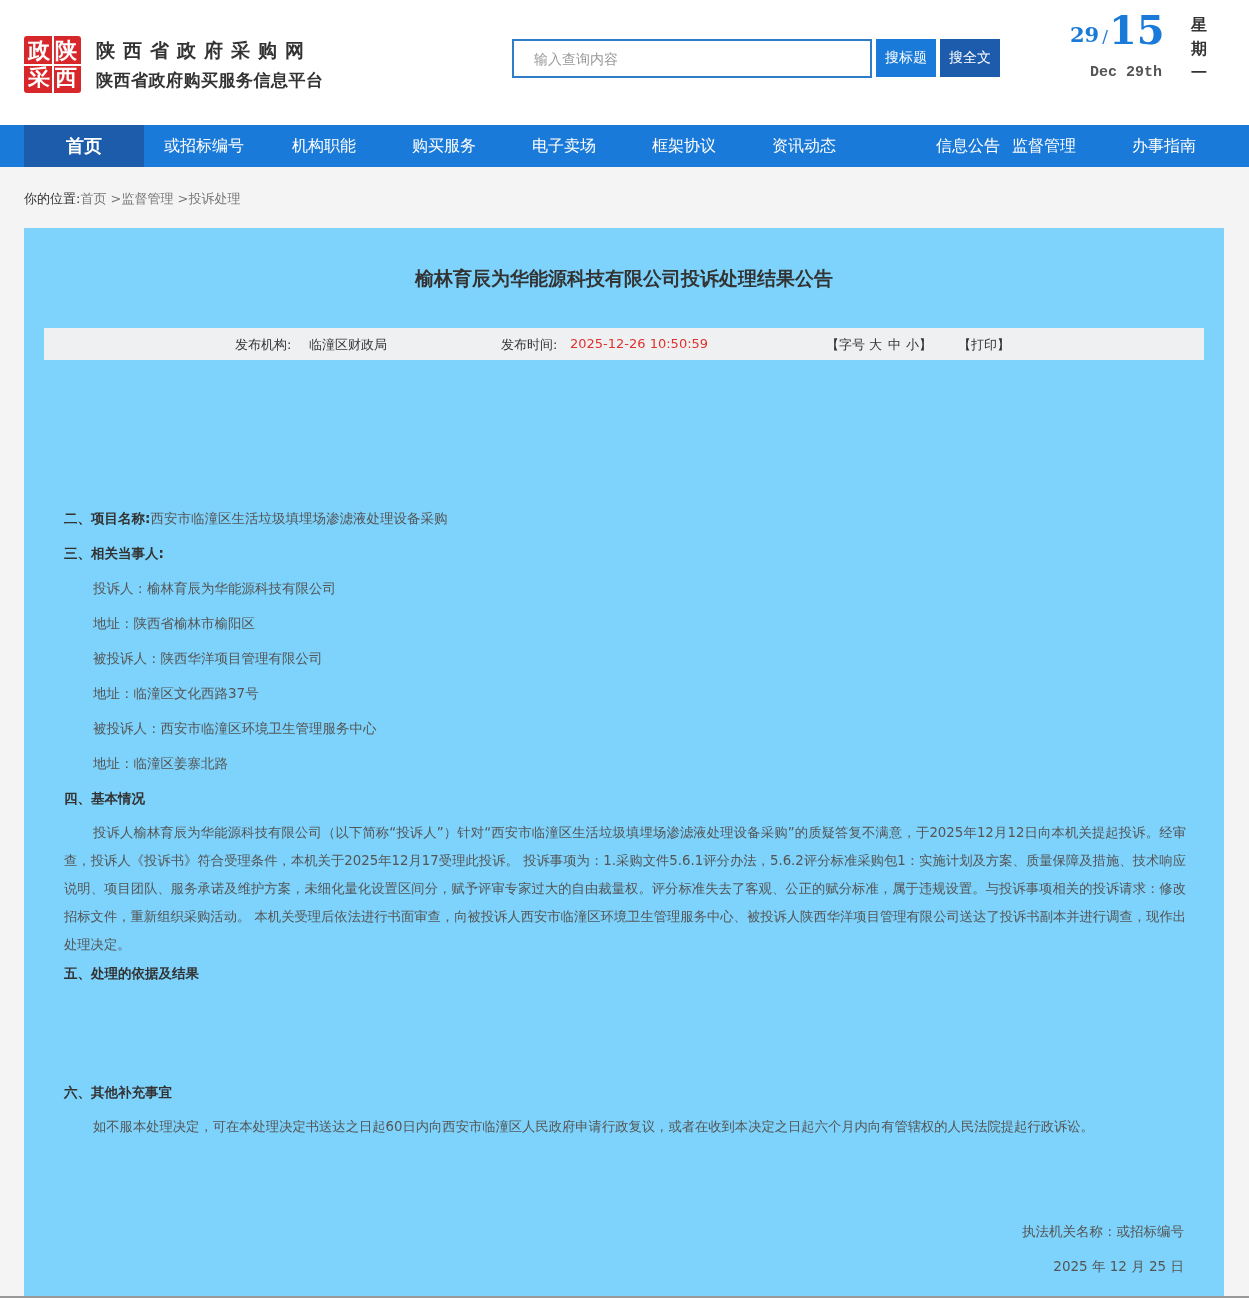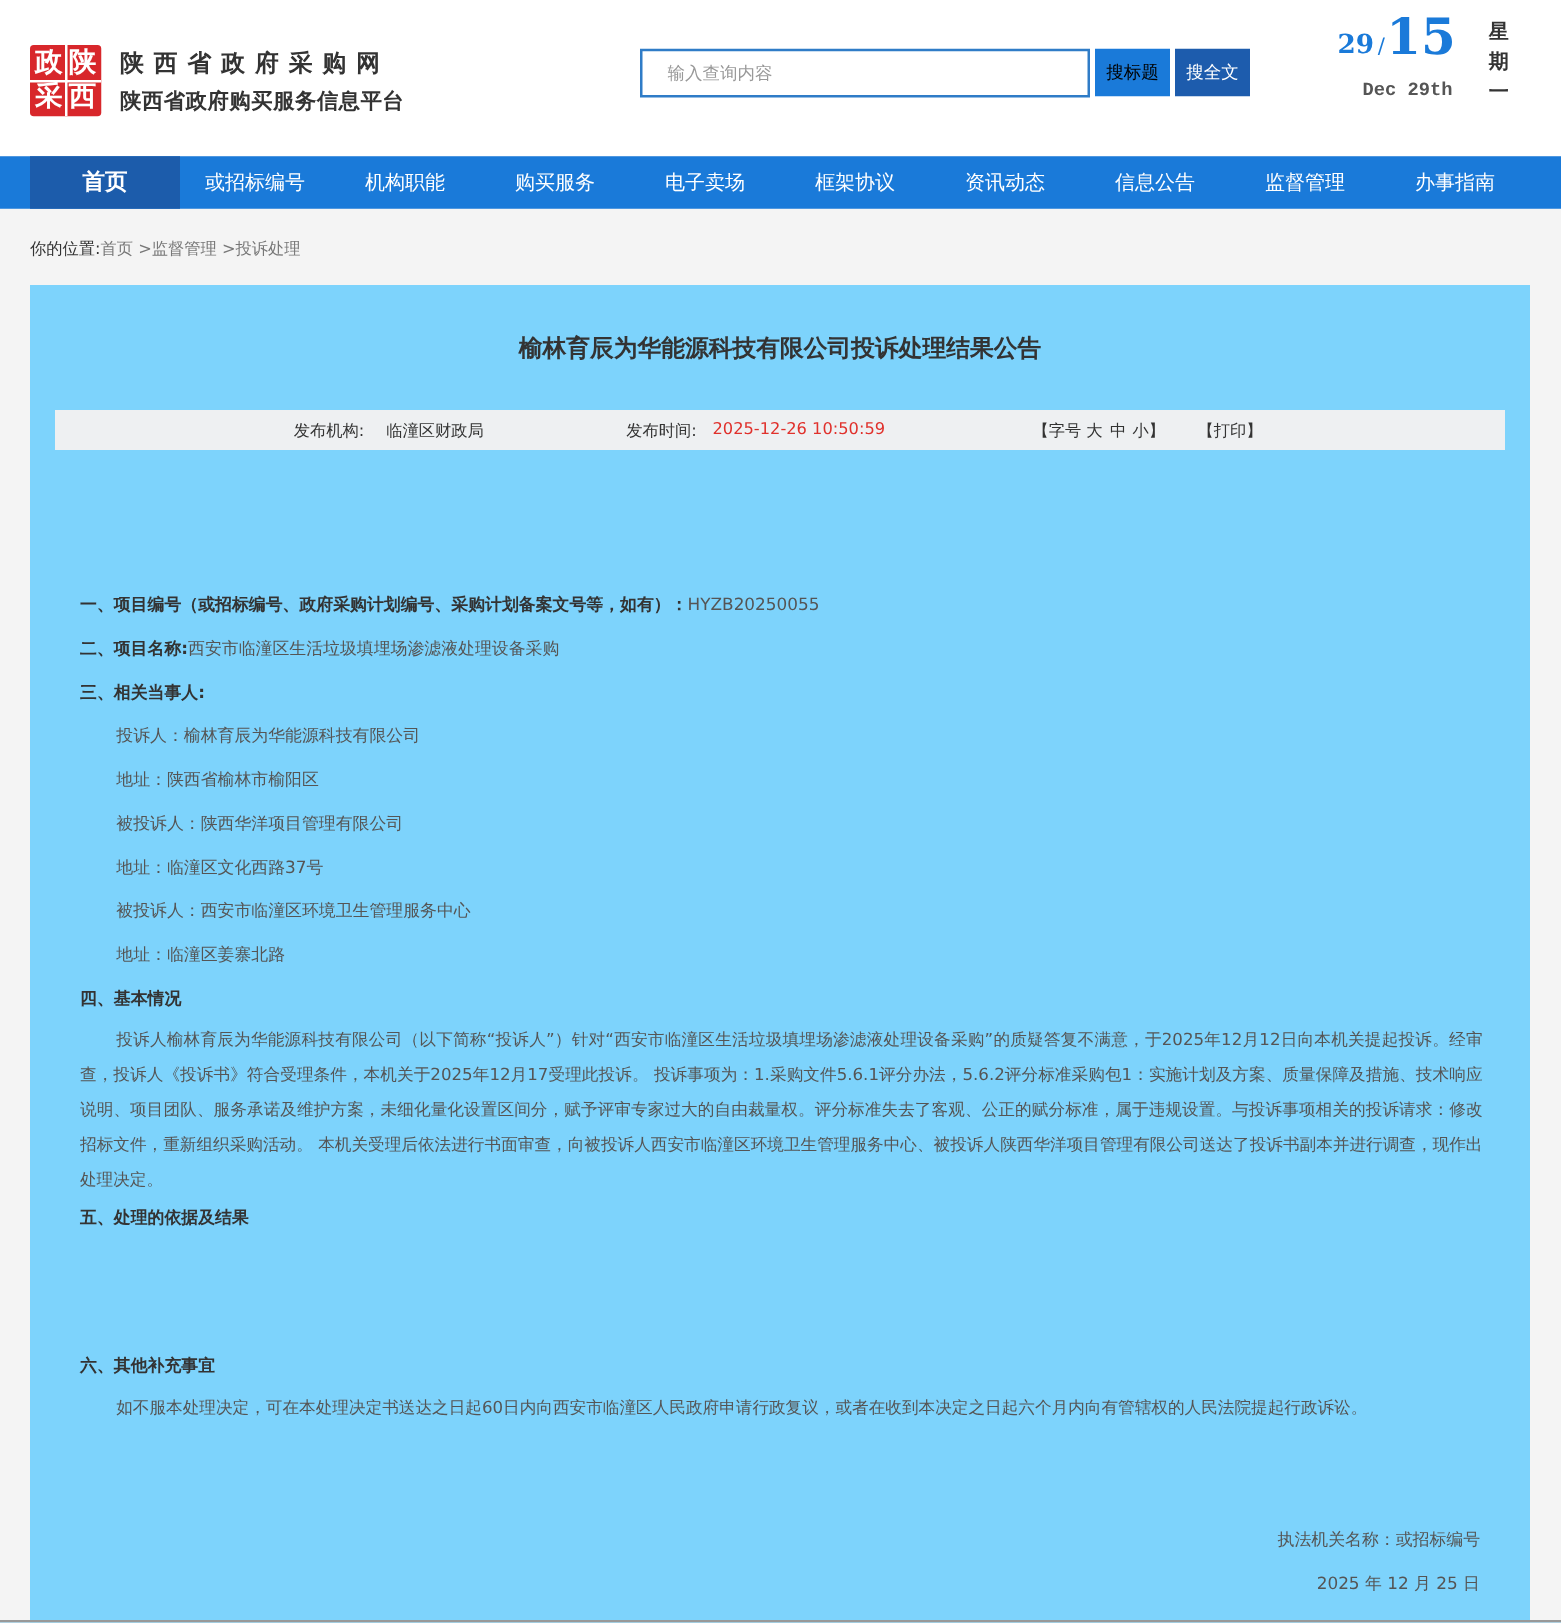--- a/index.html
+++ b/index.html
@@ -14,21 +14,21 @@
   .logo .c2 { left: 29px; top: 4px; }
   .logo .c3 { left: 2px; top: 31px; }
   .logo .c4 { left: 29px; top: 31px; }
   .logo .vline { position: absolute; left: 28px; top: 0; width: 2px; height: 57px; background: #fff; }
   .logo .hline { position: absolute; left: 0; top: 28px; width: 57px; height: 2px; background: #fff; }
   .site-title { position: absolute; left: 96px; top: 38px; font-size: 19px; font-weight: bold; color: #333; letter-spacing: 8px; white-space: nowrap; }
   .site-subtitle { position: absolute; left: 96px; top: 69px; font-size: 17px; font-weight: bold; color: #333; letter-spacing: 0.5px; white-space: nowrap; }
 
   .search-input { position: absolute; left: 512px; top: 39px; width: 360px; height: 39px; border: 2px solid #2f7cc7; background: #fff; padding-left: 20px; font-size: 14px; color: #999; font-family: "DejaVu Sans", sans-serif; outline: none; }
   .search-input::placeholder { color: #999; }
-  .btn-title { position: absolute; left: 876px; top: 39px; width: 60px; height: 38px; background: #1a7ad9; color: #000000; border: none; font-size: 14px; font-family: "DejaVu Sans", sans-serif; }
+  .btn-title { position: absolute; left: 876px; top: 39px; width: 60px; height: 38px; background: #1a7ad9; color: #ffffff; border: none; font-size: 14px; font-family: "DejaVu Sans", sans-serif; }
   .btn-full { position: absolute; left: 940px; top: 39px; width: 60px; height: 38px; background: #1d5cad; color: #fff; border: none; font-size: 14px; font-family: "DejaVu Sans", sans-serif; }
 
   .date-day { position: absolute; left: 1070px; top: 22px; font-family: "DejaVu Serif", serif; font-weight: bold; color: #1a7ad9; font-size: 21px; }
   .date-month { position: absolute; left: 1109px; top: 6px; font-family: "DejaVu Serif", serif; font-weight: bold; color: #1a7ad9; font-size: 40px; line-height: 48px; }
   .date-en { position: absolute; left: 1090px; top: 64px; font-size: 15px; font-weight: bold; color: #555; font-family: Liberation Mono, monospace; }
   .weekday { position: absolute; left: 1189px; top: 13px; width: 20px; font-size: 16px; font-weight: bold; color: #333; line-height: 24px; text-align: center; }
 
   
   .nav { position: absolute; top: 125px; left: 0; width: 1249px; height: 42px; background: #1a7ad9; }
   .nav-item { position: absolute; top: 0; height: 42px; width: 120px; line-height: 42px; text-align: center; color: #fff; font-size: 16px; cursor: pointer; }
@@ -86,21 +86,21 @@
 </div>
 
 <div class="nav">
   <div class="nav-item active" style="left:24px">首页</div>
   <div class="nav-item" style="left:144px">或招标编号</div>
   <div class="nav-item" style="left:264px">机构职能</div>
   <div class="nav-item" style="left:384px">购买服务</div>
   <div class="nav-item" style="left:504px">电子卖场</div>
   <div class="nav-item" style="left:624px">框架协议</div>
   <div class="nav-item" style="left:744px">资讯动态</div>
-  <div class="nav-item" style="left:864px">信息公告</div>
+  <div class="nav-item" style="left:908px">信息公告</div>
   <div class="nav-item" style="left:984px">监督管理</div>
   <div class="nav-item" style="left:1104px">办事指南</div>
 </div>
 
 <div class="breadcrumb">
   <span>你的位置:</span><a href="#">首页</a><span class="sep"> &gt;</span><a href="#">监督管理</a><span class="sep"> &gt;</span><a href="#">投诉处理</a>
 </div>
 
 <div class="card">
   <div class="doc-title">榆林育辰为华能源科技有限公司投诉处理结果公告</div>
@@ -110,23 +110,20 @@
     <span style="left:265px">临潼区财政局</span>
     <span style="left:457px">发布时间:</span>
     <span class="meta-time" style="left:526px">2025-12-26 10:50:59</span>
     <span style="left:782px">【字号</span>
     <span style="left:825px;cursor:pointer">大</span>
     <span style="left:844px;cursor:pointer">中</span>
     <span style="left:862px;cursor:pointer">小】</span>
     <span style="left:914px;cursor:pointer">【打印】</span>
   </div>
 
-  <div class="line" style="top:247px">
-    <b>一、项目编号（或招标编号、政府采购计划编号、采购计划备案文号等，如有）：</b><span>HYZB20250055</span>
-  </div>
   <div class="line" style="top:282px">
     <b>二、项目名称:</b><span>西安市临潼区生活垃圾填埋场渗滤液处理设备采购</span>
   </div>
   <div class="line" style="top:317px">
     <b>三、相关当事人:</b>
   </div>
 
   <div class="line indent" style="top:352px">投诉人：榆林育辰为华能源科技有限公司</div>
   <div class="line indent" style="top:387px">地址：陕西省榆林市榆阳区</div>
   <div class="line indent" style="top:422px">被投诉人：陕西华洋项目管理有限公司</div>

